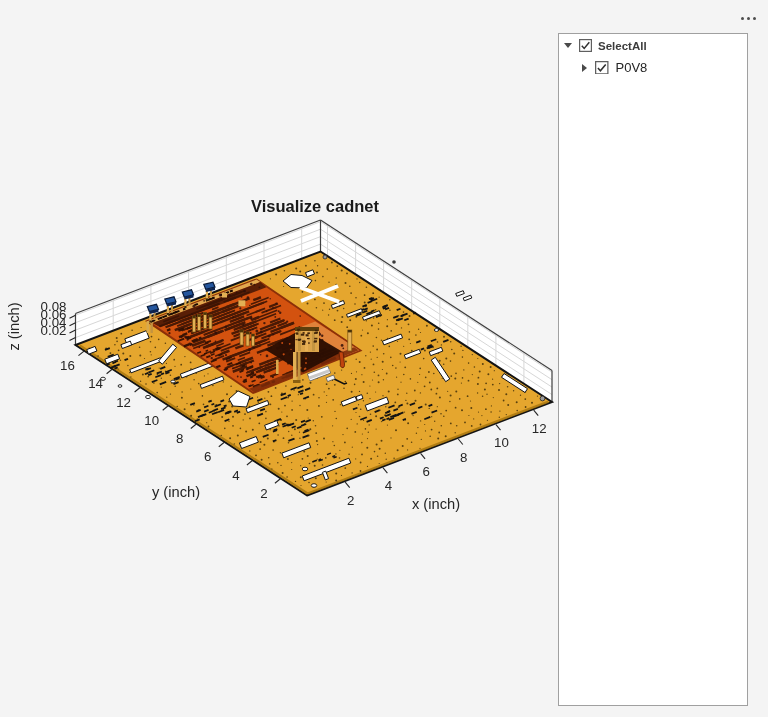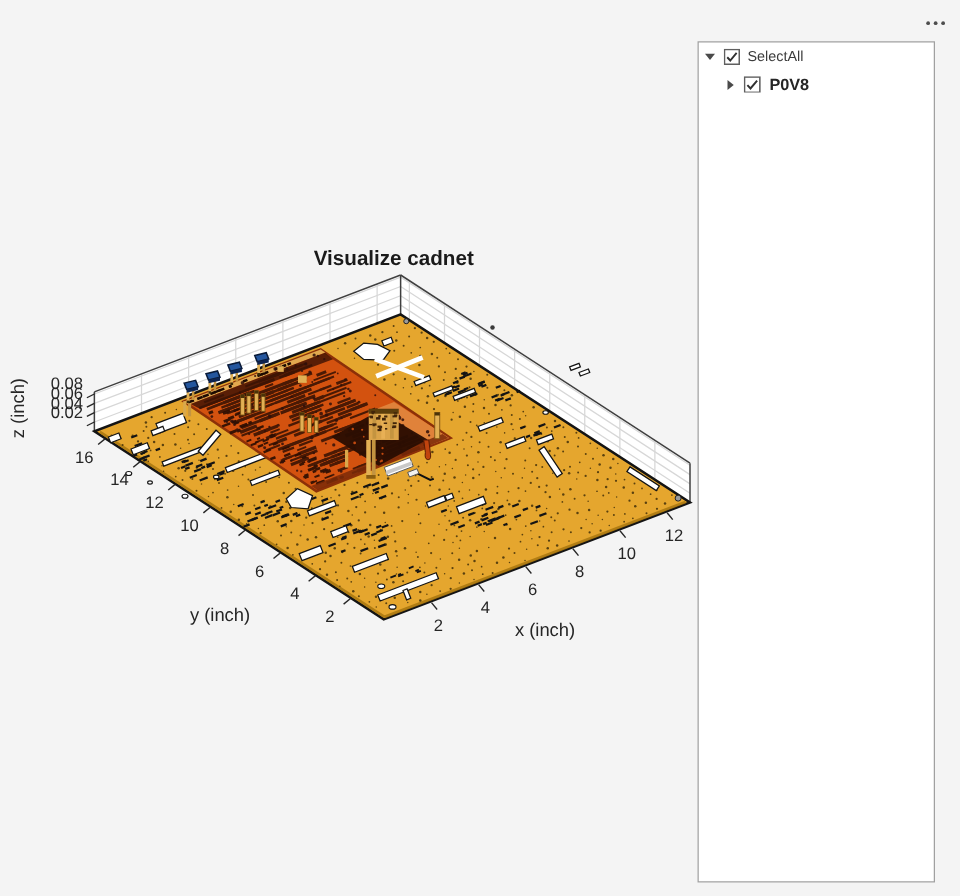--- a/index.html
+++ b/index.html
@@ -5,22 +5,22 @@
 html,body{margin:0;padding:0;}
 body{width:768px;height:717px;background:#f4f4f4;position:relative;overflow:hidden;
      font-family:"Liberation Sans",sans-serif;}
 .panel{position:absolute;left:558px;top:33px;width:188px;height:671px;background:#ffffff;
        border:1px solid #a0a0a0;}
 .trow{position:absolute;display:flex;align-items:center;}
 .arrow-down{width:0;height:0;border-left:4.5px solid transparent;border-right:4.5px solid transparent;
             border-top:5.5px solid #4a4a4a;}
 .arrow-right{width:0;height:0;border-top:4.5px solid transparent;border-bottom:4.5px solid transparent;
              border-left:5.5px solid #4a4a4a;}
-.lbl1{font-size:11.5px;color:#3c3c3c;margin-left:6px;}
-.lbl2{font-size:13px;font-weight:bold;color:#262626;margin-left:7px;}
+.lbl1{font-size:11.5px;color:#3c3c3c;margin-left:6px;font-weight:bold;}
+.lbl2{font-size:13px;font-weight:normal;color:#262626;margin-left:7px;}
 .dots{position:absolute;left:741px;top:17px;display:flex;}
 .dots span{display:block;width:3.2px;height:3.2px;border-radius:50%;background:#4d4d4d;
            margin-right:2.8px;}
 </style>
 </head>
 <body>
 
 <svg width="768" height="717" viewBox="0 0 768 717" style="position:absolute;left:0;top:0">
 
 <rect x="0" y="0" width="768" height="717" fill="#f4f4f4"></rect>

